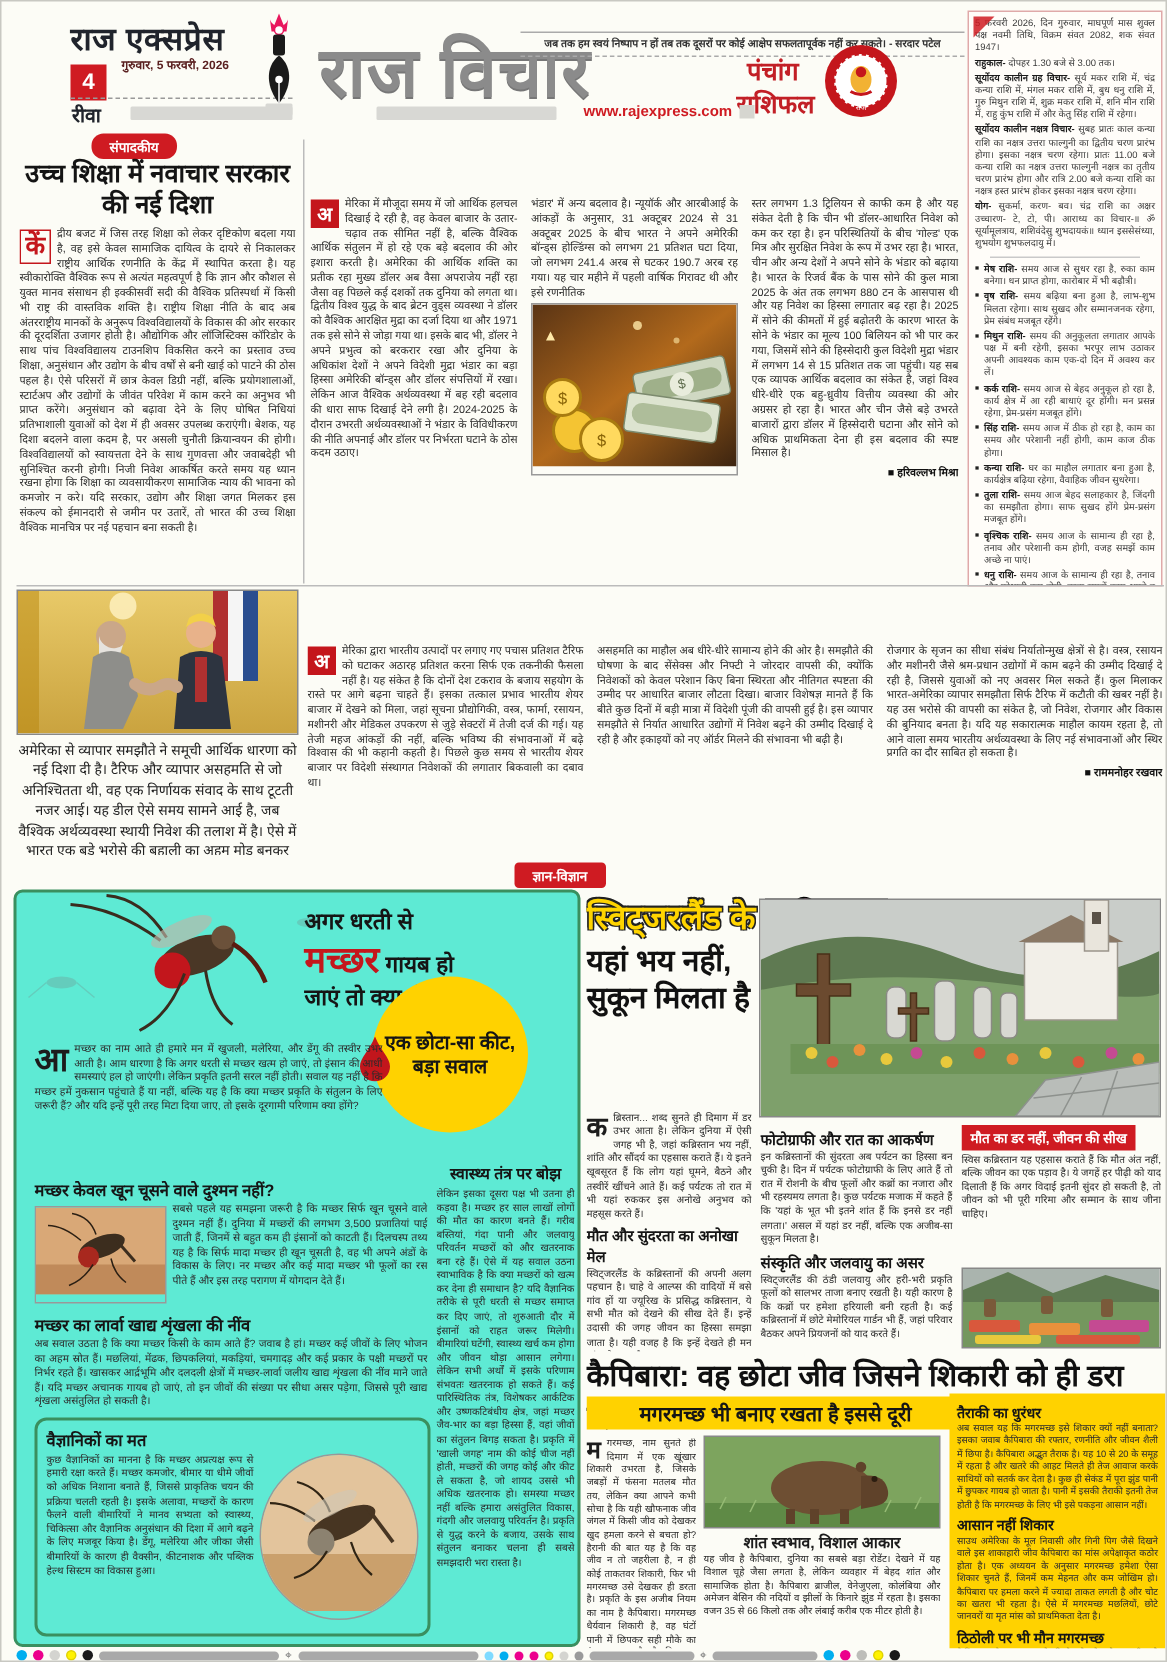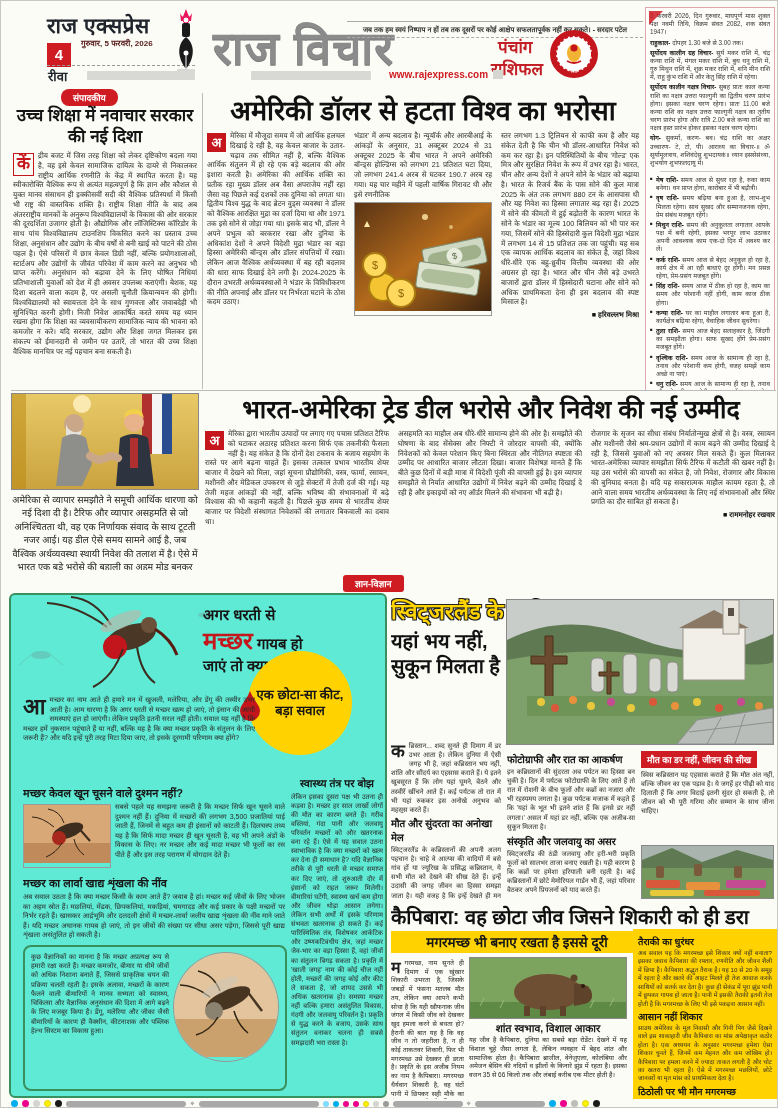--- a/index.html
+++ b/index.html
@@ -186,21 +186,20 @@
   </div>
   <div class="pan-flag"></div>
 
   <div class="edit-badge">संपादकीय</div>
   <div class="edit-head">उच्च शिक्षा में नवाचार सरकार की नई दिशा</div>
   <div class="edit-body">
     <p class="jtxt"><span class="dcap-outline">कें</span><span>द्रीय बजट में जिस तरह शिक्षा को लेकर दृष्टिकोण बदला गया है, वह इसे केवल सामाजिक दायित्व के दायरे से निकालकर राष्ट्रीय आर्थिक रणनीति के केंद्र में स्थापित करता है। यह स्वीकारोक्ति वैश्विक रूप से अत्यंत महत्वपूर्ण है कि ज्ञान और कौशल से युक्त मानव संसाधन ही इक्कीसवीं सदी की वैश्विक प्रतिस्पर्धा में किसी भी राष्ट्र की वास्तविक शक्ति है। राष्ट्रीय शिक्षा नीति के बाद अब अंतरराष्ट्रीय मानकों के अनुरूप विश्वविद्यालयों के विकास की ओर सरकार की दूरदर्शिता उजागर होती है। औद्योगिक और लॉजिस्टिक्स कॉरिडोर के साथ पांच विश्वविद्यालय टाउनशिप विकसित करने का प्रस्ताव उच्च शिक्षा, अनुसंधान और उद्योग के बीच वर्षों से बनी खाई को पाटने की ठोस पहल है। ऐसे परिसरों में छात्र केवल डिग्री नहीं, बल्कि प्रयोगशालाओं, स्टार्टअप और उद्योगों के जीवंत परिवेश में काम करने का अनुभव भी प्राप्त करेंगे। अनुसंधान को बढ़ावा देने के लिए घोषित निधियां प्रतिभाशाली युवाओं को देश में ही अवसर उपलब्ध कराएंगी। बेशक, यह दिशा बदलने वाला कदम है, पर असली चुनौती क्रियान्वयन की होगी। विश्वविद्यालयों को स्वायत्तता देने के साथ गुणवत्ता और जवाबदेही भी सुनिश्चित करनी होगी। निजी निवेश आकर्षित करते समय यह ध्यान रखना होगा कि शिक्षा का व्यवसायीकरण सामाजिक न्याय की भावना को कमजोर न करे। यदि सरकार, उद्योग और शिक्षा जगत मिलकर इस संकल्प को ईमानदारी से जमीन पर उतारें, तो भारत की उच्च शिक्षा वैश्विक मानचित्र पर नई पहचान बना सकती है।</span></p>
   </div>
   <div class="vline" style="left:201px; top:92px; height:296px;"></div>
 
-  <div class="dollar-head">अमेरिकी डॉलर से हटता विश्व का भरोसा</div>
   <div class="dollar-cols">
     <div class="col">
       <p class="jtxt"><span class="dcap-red">अ</span><span>मेरिका में मौजूदा समय में जो आर्थिक हलचल दिखाई दे रही है, वह केवल बाजार के उतार-चढ़ाव तक सीमित नहीं है, बल्कि वैश्विक आर्थिक संतुलन में हो रहे एक बड़े बदलाव की ओर इशारा करती है। अमेरिका की आर्थिक शक्ति का प्रतीक रहा मुख्य डॉलर अब वैसा अपराजेय नहीं रहा जैसा वह पिछले कई दशकों तक दुनिया को लगता था। द्वितीय विश्व युद्ध के बाद ब्रेटन वुड्स व्यवस्था ने डॉलर को वैश्विक आरक्षित मुद्रा का दर्जा दिया था और 1971 तक इसे सोने से जोड़ा गया था। इसके बाद भी, डॉलर ने अपने प्रभुत्व को बरकरार रखा और दुनिया के अधिकांश देशों ने अपने विदेशी मुद्रा भंडार का बड़ा हिस्सा अमेरिकी बॉन्ड्स और डॉलर संपत्तियों में रखा। लेकिन आज वैश्विक अर्थव्यवस्था में बह रही बदलाव की धारा साफ दिखाई देने लगी है। 2024-2025 के दौरान उभरती अर्थव्यवस्थाओं ने भंडार के विविधीकरण की नीति अपनाई और डॉलर पर निर्भरता घटाने के ठोस कदम उठाए।</span></p>
     </div>
     <div class="col">
       <p class="jtxt">भंडार' में अन्य बदलाव है। न्यूयॉर्क और आरबीआई के आंकड़ों के अनुसार, 31 अक्टूबर 2024 से 31 अक्टूबर 2025 के बीच भारत ने अपने अमेरिकी बॉन्ड्स होल्डिंग्स को लगभग 21 प्रतिशत घटा दिया, जो लगभग 241.4 अरब से घटकर 190.7 अरब रह गया। यह चार महीने में पहली वार्षिक गिरावट थी और इसे रणनीतिक</p>
       <div class="img-frame">
         <svg width="136" height="108" viewBox="0 0 136 108">
           <defs>
             <linearGradient id="g1" x1="0" y1="0" x2="1" y2="1">
@@ -261,21 +260,20 @@
         <circle cx="122" cy="28" r="10" fill="#e8b28a"></circle>
         <path d="M112 24 q10 -8 20 0 l-2 -6 q-8 -6 -16 0 Z" fill="#f2d049"></path>
         <path d="M104 92 L108 44 Q122 36 136 44 L142 92 Z" fill="#2d3440"></path>
         <rect x="118" y="44" width="8" height="30" fill="#b03030"></rect>
       </g>
       <path d="M78 62 q8 6 16 2 q6 -4 12 0" stroke="#caa789" stroke-width="8" fill="none" stroke-linecap="round"></path>
     </svg>
   </div>
   <div class="trade-cap">अमेरिका से व्यापार समझौते ने समूची आर्थिक धारणा को नई दिशा दी है। टैरिफ और व्यापार असहमति से जो अनिश्चितता थी, वह एक निर्णायक संवाद के साथ टूटती नजर आई। यह डील ऐसे समय सामने आई है, जब वैश्विक अर्थव्यवस्था स्थायी निवेश की तलाश में है। ऐसे में भारत एक बड़े भरोसे की बहाली का अहम मोड़ बनकर उभरी है।</div>
 
-  <div class="trade-head">भारत-अमेरिका ट्रेड डील भरोसे और निवेश की नई उम्मीद</div>
   <div class="trade-cols">
     <div class="col">
       <p class="jtxt"><span class="dcap-red">अ</span><span>मेरिका द्वारा भारतीय उत्पादों पर लगाए गए पचास प्रतिशत टैरिफ को घटाकर अठारह प्रतिशत करना सिर्फ एक तकनीकी फैसला नहीं है। यह संकेत है कि दोनों देश टकराव के बजाय सहयोग के रास्ते पर आगे बढ़ना चाहते हैं। इसका तत्काल प्रभाव भारतीय शेयर बाजार में देखने को मिला, जहां सूचना प्रौद्योगिकी, वस्त्र, फार्मा, रसायन, मशीनरी और मेडिकल उपकरण से जुड़े सेक्टरों में तेजी दर्ज की गई। यह तेजी महज आंकड़ों की नहीं, बल्कि भविष्य की संभावनाओं में बढ़े विश्वास की भी कहानी कहती है। पिछले कुछ समय से भारतीय शेयर बाजार पर विदेशी संस्थागत निवेशकों की लगातार बिकवाली का दबाव था।</span></p>
     </div>
     <div class="col">
       <p class="jtxt">असहमति का माहौल अब धीरे-धीरे सामान्य होने की ओर है। समझौते की घोषणा के बाद सेंसेक्स और निफ्टी ने जोरदार वापसी की, क्योंकि निवेशकों को केवल परेशान किए बिना स्थिरता और नीतिगत स्पष्टता की उम्मीद पर आधारित बाजार लौटता दिखा। बाजार विशेषज्ञ मानते हैं कि बीते कुछ दिनों में बड़ी मात्रा में विदेशी पूंजी की वापसी हुई है। इस व्यापार समझौते से निर्यात आधारित उद्योगों में निवेश बढ़ने की उम्मीद दिखाई दे रही है और इकाइयों को नए ऑर्डर मिलने की संभावना भी बढ़ी है।</p>
     </div>
     <div class="col">
       <p class="jtxt">रोजगार के सृजन का सीधा संबंध निर्यातोन्मुख क्षेत्रों से है। वस्त्र, रसायन और मशीनरी जैसे श्रम-प्रधान उद्योगों में काम बढ़ने की उम्मीद दिखाई दे रही है, जिससे युवाओं को नए अवसर मिल सकते हैं। कुल मिलाकर भारत-अमेरिका व्यापार समझौता सिर्फ टैरिफ में कटौती की खबर नहीं है। यह उस भरोसे की वापसी का संकेत है, जो निवेश, रोजगार और विकास की बुनियाद बनता है। यदि यह सकारात्मक माहौल कायम रहता है, तो आने वाला समय भारतीय अर्थव्यवस्था के लिए नई संभावनाओं और स्थिर प्रगति का दौर साबित हो सकता है।</p>
       <p class="byline">■ राममनोहर रखवार</p>
@@ -343,20 +341,21 @@
       <h4>मच्छर का लार्वा खाद्य शृंखला की नींव</h4>
       <p class="jtxt" style="font-size:7px;">अब सवाल उठता है कि क्या मच्छर किसी के काम आते हैं? जवाब है हां। मच्छर कई जीवों के लिए भोजन का अहम स्रोत हैं। मछलियां, मेंढक, छिपकलियां, मकड़ियां, चमगादड़ और कई प्रकार के पक्षी मच्छरों पर निर्भर रहते हैं। खासकर आर्द्रभूमि और दलदली क्षेत्रों में मच्छर-लार्वा जलीय खाद्य शृंखला की नींव माने जाते हैं। यदि मच्छर अचानक गायब हो जाएं, तो इन जीवों की संख्या पर सीधा असर पड़ेगा, जिससे पूरी खाद्य शृंखला असंतुलित हो सकती है।</p>
     </div>
 
     <div class="m-side">
       <h4>स्वास्थ्य तंत्र पर बोझ</h4>
       <p class="jtxt">लेकिन इसका दूसरा पक्ष भी उतना ही कड़वा है। मच्छर हर साल लाखों लोगों की मौत का कारण बनते हैं। गरीब बस्तियां, गंदा पानी और जलवायु परिवर्तन मच्छरों को और खतरनाक बना रहे हैं। ऐसे में यह सवाल उठना स्वाभाविक है कि क्या मच्छरों को खत्म कर देना ही समाधान है? यदि वैज्ञानिक तरीके से पूरी धरती से मच्छर समाप्त कर दिए जाएं, तो शुरुआती दौर में इंसानों को राहत जरूर मिलेगी। बीमारियां घटेंगी, स्वास्थ्य खर्च कम होगा और जीवन थोड़ा आसान लगेगा। लेकिन सभी अर्थों में इसके परिणाम संभवतः खतरनाक हो सकते हैं। कई पारिस्थितिक तंत्र, विशेषकर आर्कटिक और उष्णकटिबंधीय क्षेत्र, जहां मच्छर जैव-भार का बड़ा हिस्सा हैं, वहां जीवों का संतुलन बिगड़ सकता है। प्रकृति में 'खाली जगह' नाम की कोई चीज नहीं होती, मच्छरों की जगह कोई और कीट ले सकता है, जो शायद उससे भी अधिक खतरनाक हो। समस्या मच्छर नहीं बल्कि हमारा असंतुलित विकास, गंदगी और जलवायु परिवर्तन है। प्रकृति से युद्ध करने के बजाय, उसके साथ संतुलन बनाकर चलना ही सबसे समझदारी भरा रास्ता है।</p>
     </div>
 
     <div class="m-expert">
+      <h4>वैज्ञानिकों का मत</h4>
       <span class="circ">
         <svg width="104" height="104" viewBox="0 0 104 104">
           <rect width="104" height="104" fill="#e3c49c"></rect>
           <rect y="66" width="104" height="38" fill="#caa06c"></rect>
           <ellipse cx="54" cy="46" rx="24" ry="9" fill="#473522" transform="rotate(-24 54 46)"></ellipse>
           <circle cx="40" cy="58" r="9" fill="#8c8270"></circle>
           <line x1="70" y1="34" x2="88" y2="58" stroke="#473522" stroke-width="2.5"></line>
           <path d="M36 44 q-16 -12 -30 -12 M46 38 q-6 -16 -22 -20 M44 64 q-8 14 -22 18 M60 58 q4 14 14 22" stroke="#2f2414" stroke-width="1.5" fill="none"></path>
           <ellipse cx="46" cy="34" rx="20" ry="6" fill="#cfc8b8" opacity=".6" transform="rotate(-28 46 34)"></ellipse>
         </svg>

